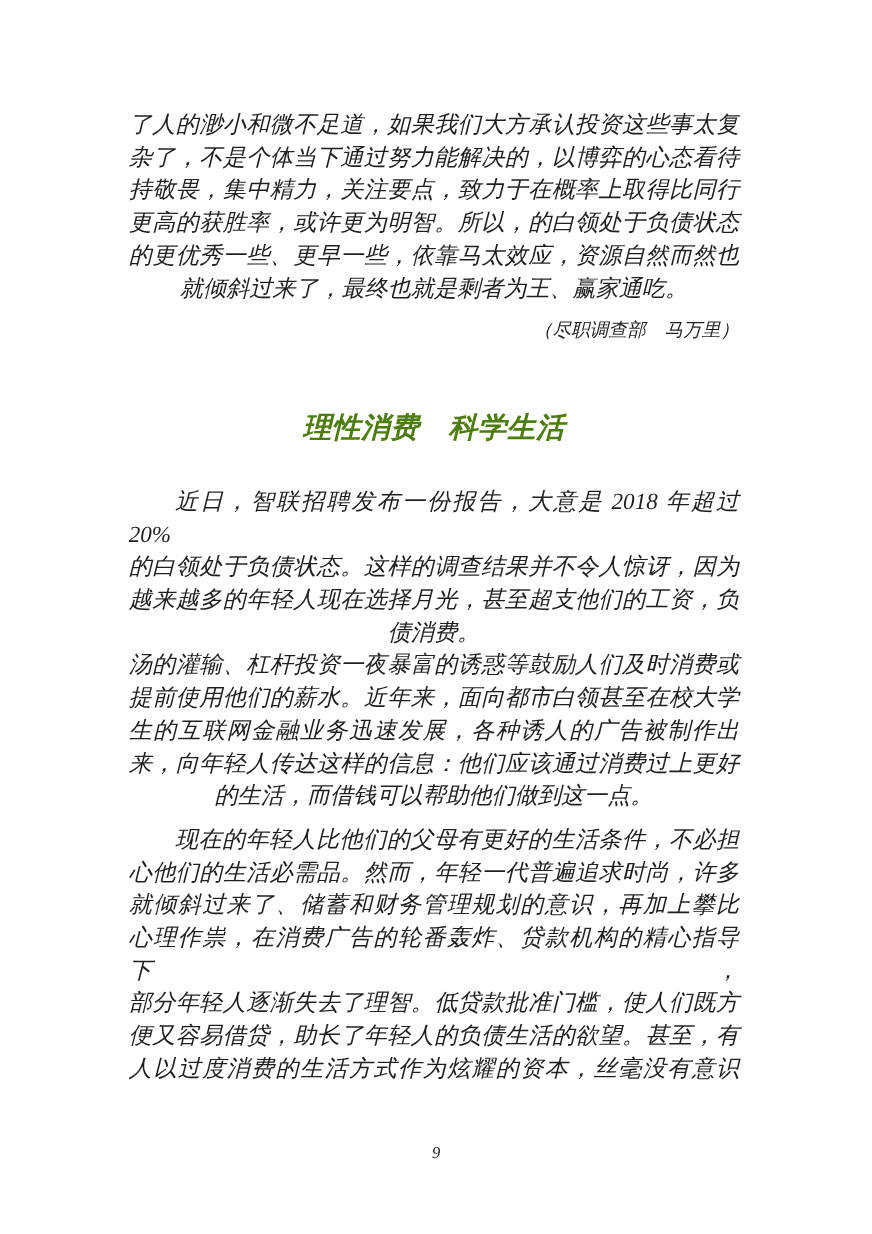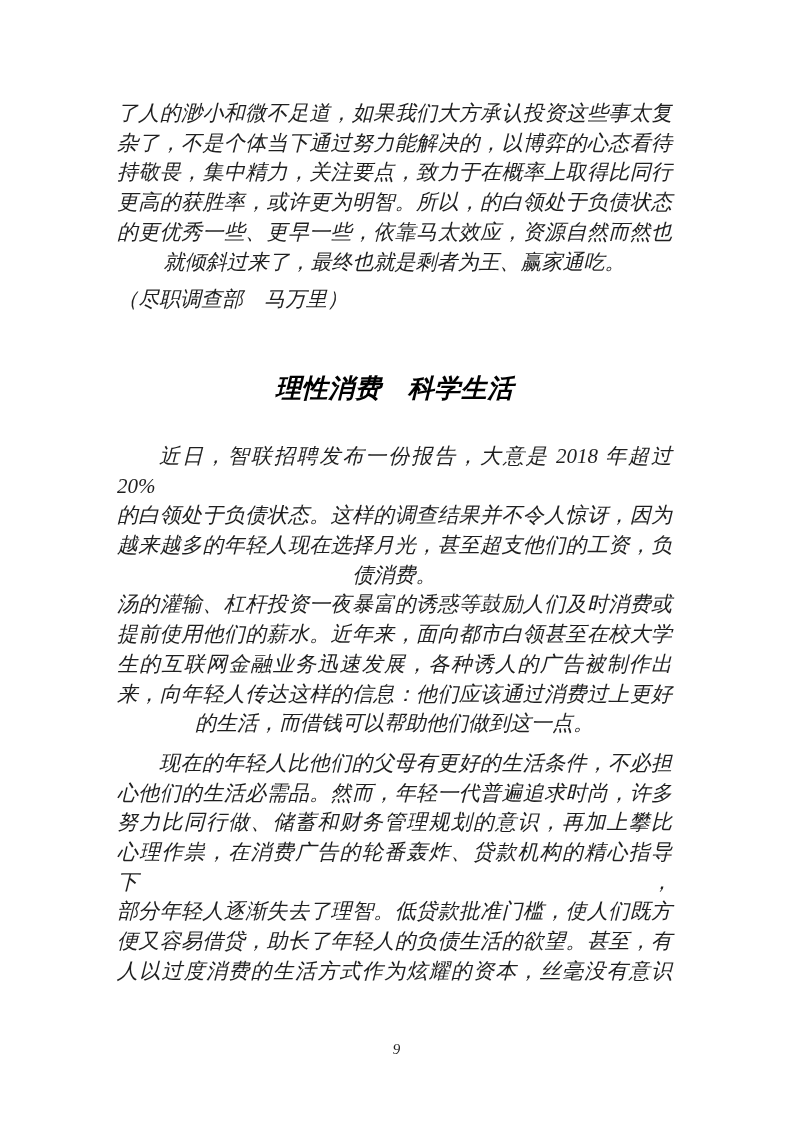--- a/index.html
+++ b/index.html
@@ -42,31 +42,32 @@
   .line.fill {
     text-align: justify;
     text-align-last: justify;
     text-justify: inter-character;
   }
   .line.indent {
     text-indent: 42px;
   }
   .attribution {
     margin-top: 8px;
-    font-size: 21px;
+    font-size: 17px;
     line-height: 29.7px;
+    text-align: right;
   }
   .article-title {
     margin: 56px 0 37px 0;
     font-family: "Liberation Sans", "DejaVu Sans", sans-serif;
     font-weight: 700;
     font-size: 26px;
     line-height: 34px;
     text-align: center;
-    color: #000000;
+    color: #4d7c0f;
     letter-spacing: 0.5px;
   }
   .page-number {
     position: absolute;
     top: 1040px;
     left: 0;
     right: 0;
     text-align: center;
     font-size: 15px;
     line-height: 18px;
@@ -103,21 +104,21 @@
         <div class="line fill">汤的灌输、杠杆投资一夜暴富的诱惑等鼓励人们及时消费或</div>
         <div class="line fill">提前使用他们的薪水。近年来，面向都市白领甚至在校大学</div>
         <div class="line fill">生的互联网金融业务迅速发展，各种诱人的广告被制作出</div>
         <div class="line fill">来，向年轻人传达这样的信息：他们应该通过消费过上更好</div>
         <div class="line">的生活，而借钱可以帮助他们做到这一点。</div>
       </div>
 
     <div class="paragraph gap-before">
         <div class="line fill indent">现在的年轻人比他们的父母有更好的生活条件，不必担</div>
         <div class="line fill">心他们的生活必需品。然而，年轻一代普遍追求时尚，许多</div>
-        <div class="line fill">努力比同行做、储蓄和财务管理规划的意识，再加上攀比</div>
+        <div class="line fill">就倾斜过来了、储蓄和财务管理规划的意识，再加上攀比</div>
         <div class="line fill">心理作祟，在消费广告的轮番轰炸、贷款机构的精心指导下，</div>
         <div class="line fill">部分年轻人逐渐失去了理智。低贷款批准门槛，使人们既方</div>
         <div class="line fill">便又容易借贷，助长了年轻人的负债生活的欲望。甚至，有</div>
         <div class="line fill">人以过度消费的生活方式作为炫耀的资本，丝毫没有意识</div>
       </div>
 
   </div>
 
   <div class="page-number">9</div>
 </div>

